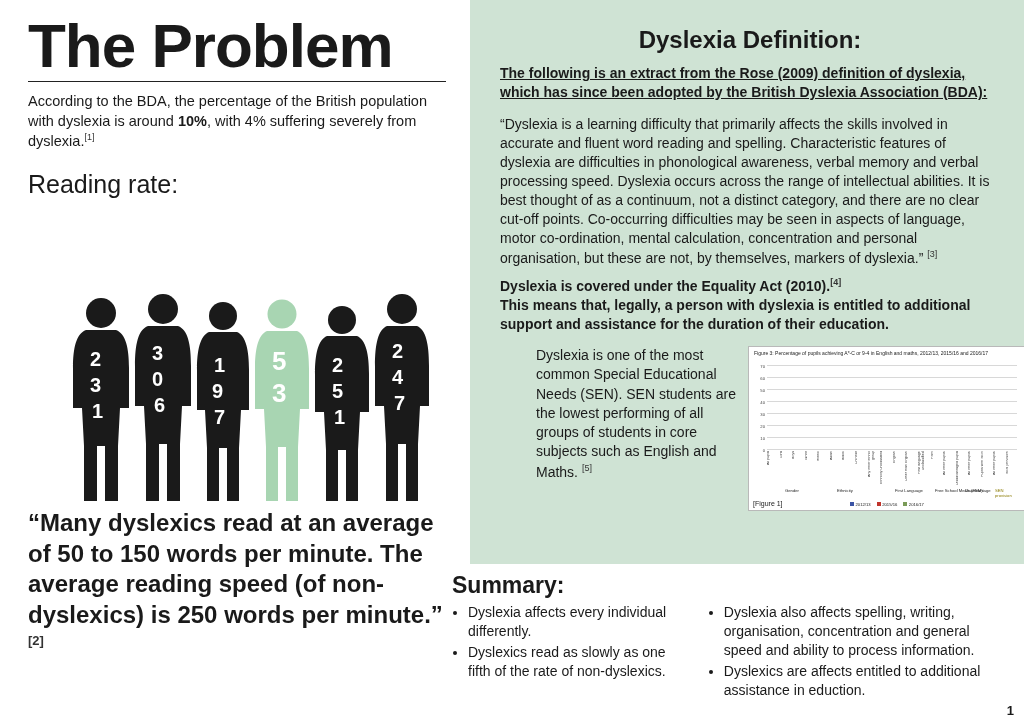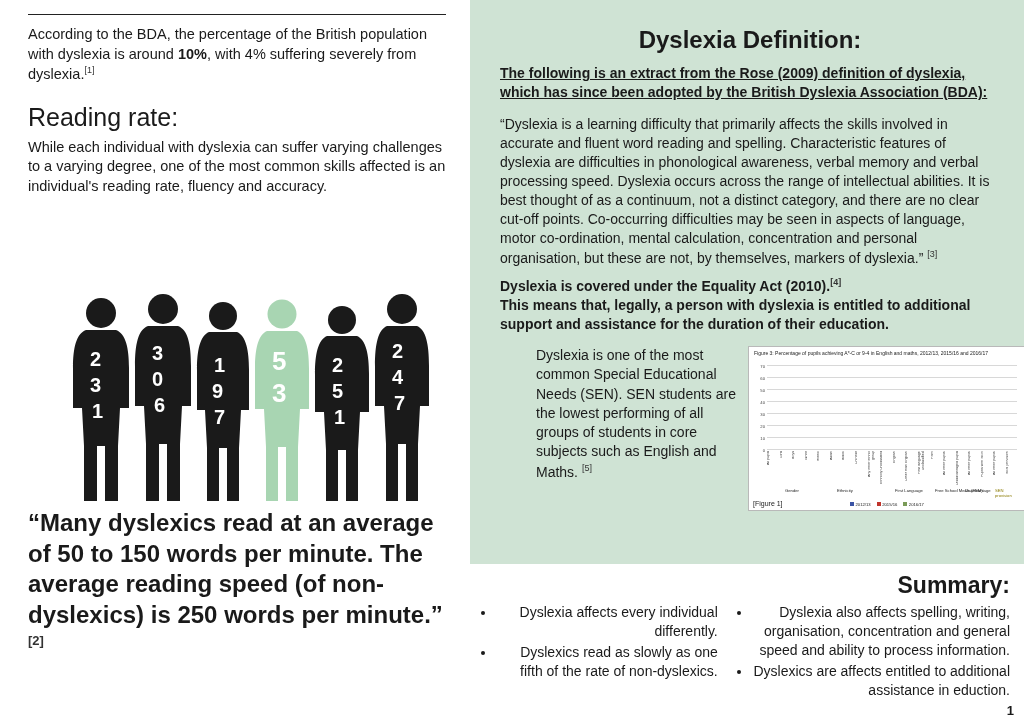--- a/index.html
+++ b/index.html
@@ -249,24 +249,23 @@
   .fig-caption {
     position: absolute;
     left: 4px;
     bottom: 3px;
     font-size: 7px;
     color: #222;
   }
   
   .summary {
     position: absolute;
-    left: 480px;
+    left: 452px;
     top: 572px;
     width: 530px;
-    text-align: right;
   }
   .summary-title {
     font-size: 23px;
     font-weight: bold;
     margin: 0 0 4px 0;
   }
   .sum-cols {
     display: flex;
     gap: 18px;
   }
@@ -288,26 +287,26 @@
   }
 </style>
 </head>
 <body>
 
 <div class="page">
 
   <div class="green-panel"></div>
 
   <div class="left-col">
+    <h1 class="title">The Problem</h1>
     <hr class="rule">
     <p class="body-text">
       <span>According to the BDA, the percentage of the British population with dyslexia is around </span><b>10%</b><span>, with 4% suffering severely from dyslexia.</span><span class="sup">[1]</span>
     </p>
     <h2 class="subhead">Reading rate:</h2>
-    <p class="body-text">While each individual with dyslexia can suffer varying challenges to a varying degree, one of the most common skills affected is an individual's reading rate, fluency and accuracy.</p>
   </div>
 
   <div class="figures">
 
     <div class="person" style="left:0px;">
       <svg width="62" height="208" viewBox="0 0 62 208">
         <circle cx="31" cy="17" r="15" fill="#1a1a1a"></circle>
         <path d="M16 34 C6 38 3 52 3 72 L3 112 L12 112 L14 150 L14 205 L27 205 L27 150 L35 150 L35 205 L48 205 L48 150 L50 112 L59 112 L59 72 C59 52 56 38 46 34 Z" fill="#1a1a1a"></path>
       </svg>
       <span class="num" style="left:20px; top:52px;">2</span>

